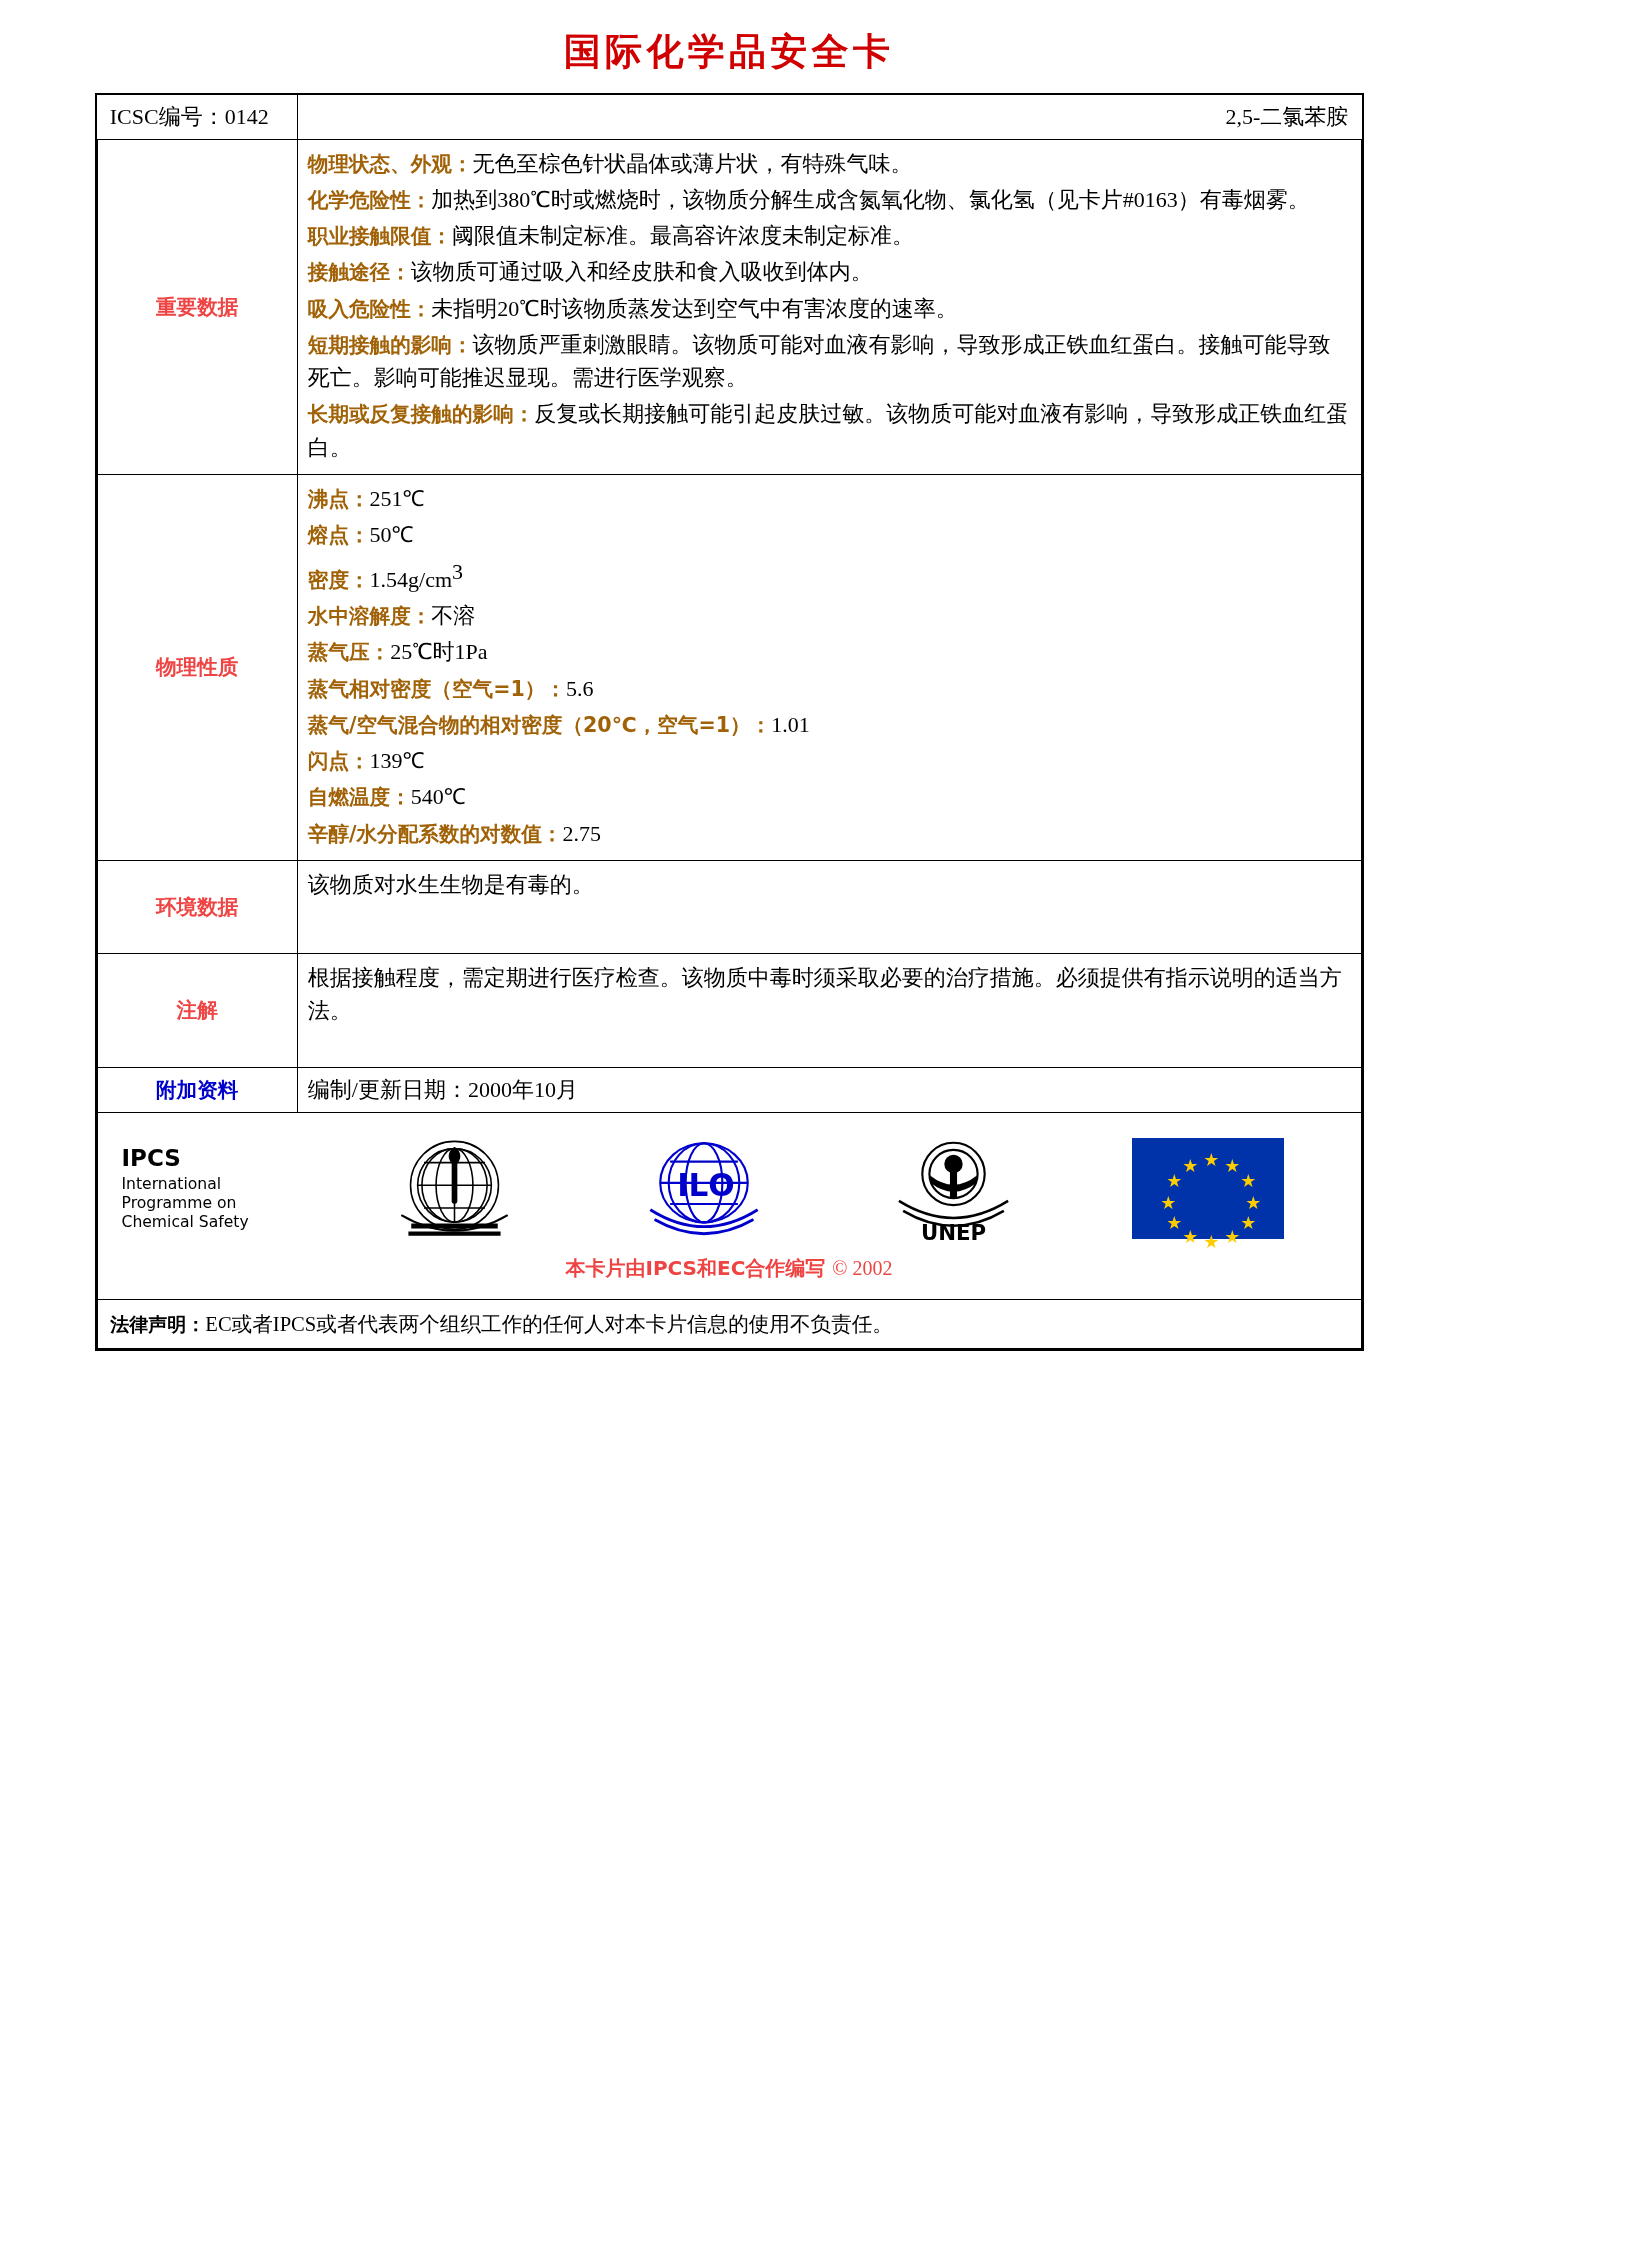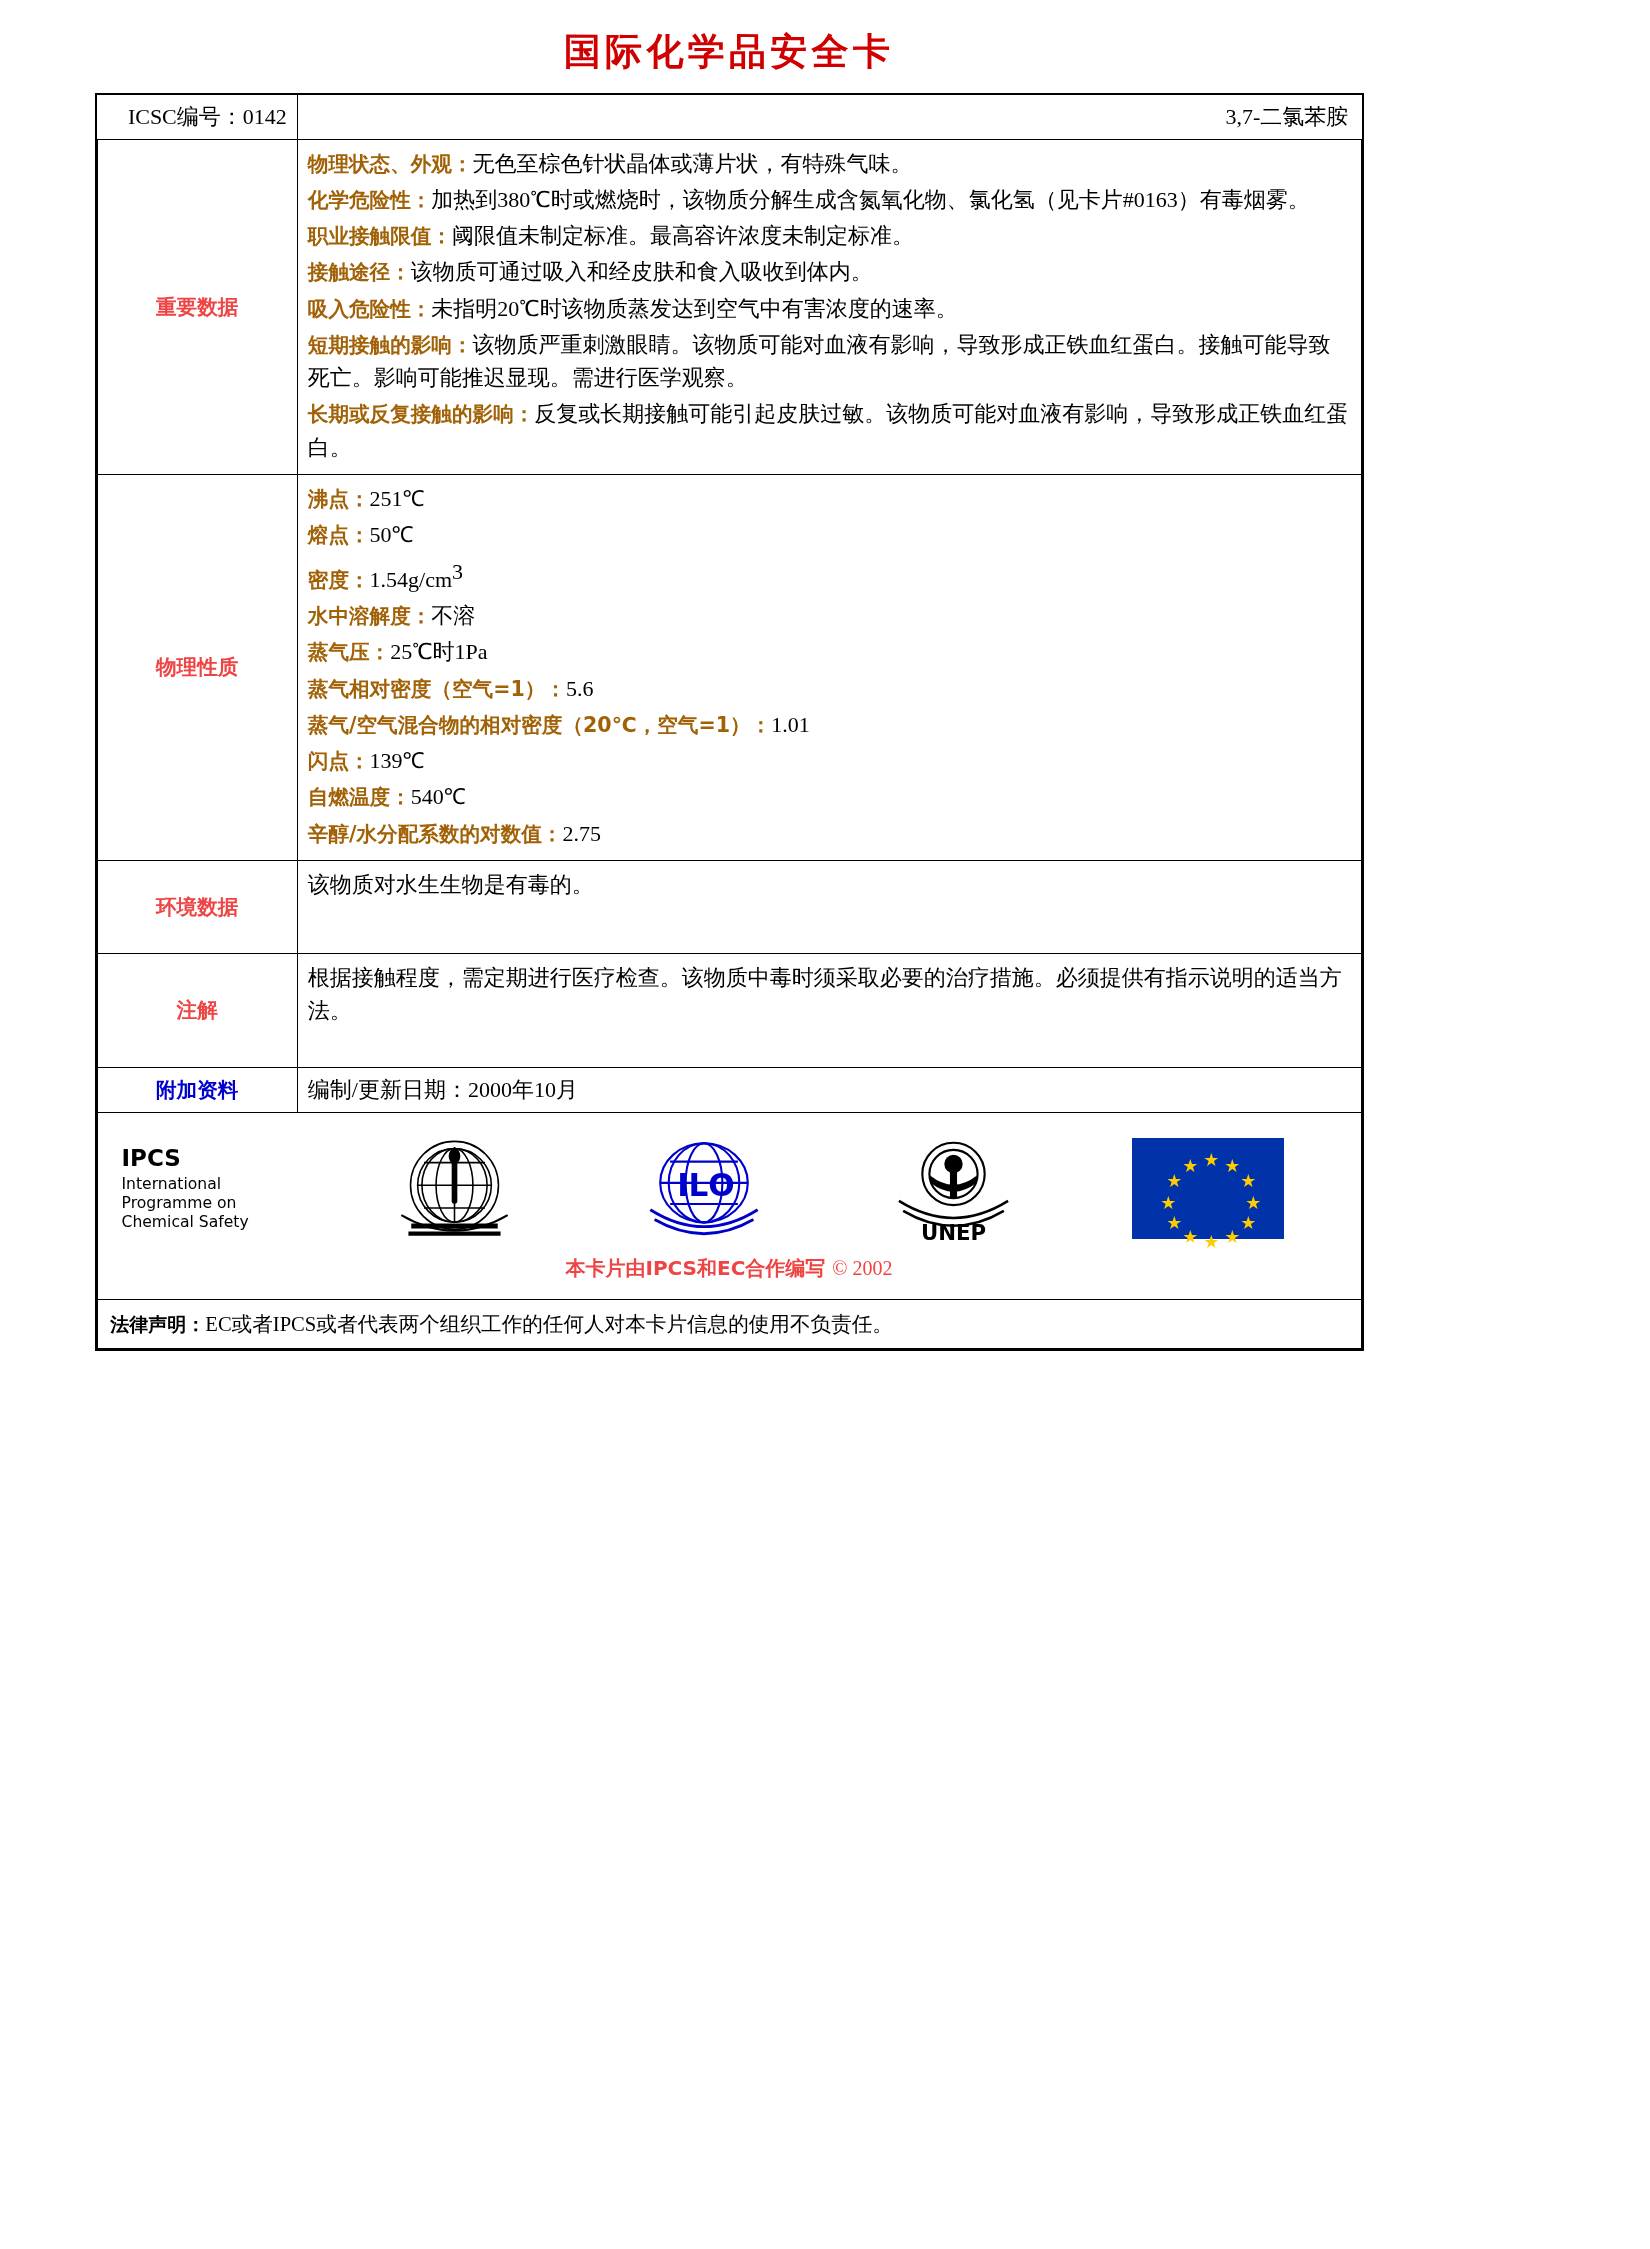--- a/index.html
+++ b/index.html
@@ -176,24 +176,24 @@
 
 <div class="page">
 
   <div class="main-title">国际化学品安全卡</div>
 
   <div class="card">
     <table class="card-table">
 
       <tbody>
           <tr class="hdr-row">
-        <td class="hdr-left" colspan="1" style="width:177px;border-top:none;border-left:none;text-align:right;">
+        <td class="hdr-left" colspan="1" style="width:177px;border-top:none;border-left:none;">
           <span>ICSC编号：</span><span>0142</span>
         </td>
-        <td class="hdr-right" style="border-top:none;border-right:none;border-left:none;">3,7-二氯苯胺</td>
+        <td class="hdr-right" style="border-top:none;border-right:none;border-left:none;">2,5-二氯苯胺</td>
       </tr>
 
       <tr>
         <td class="label-cell">重要数据</td>
         <td class="content-cell">
           <p><span class="kw">物理状态、外观：</span><span class="val">无色至棕色针状晶体或薄片状，有特殊气味。</span></p>
           <p><span class="kw">化学危险性：</span><span class="val">加热到380℃时或燃烧时，该物质分解生成含氮氧化物、氯化氢（见卡片#0163）有毒烟雾。</span></p>
           <p><span class="kw">职业接触限值：</span><span class="val">阈限值未制定标准。最高容许浓度未制定标准。</span></p>
           <p><span class="kw">接触途径：</span><span class="val">该物质可通过吸入和经皮肤和食入吸收到体内。</span></p>
           <p><span class="kw">吸入危险性：</span><span class="val">未指明20℃时该物质蒸发达到空气中有害浓度的速率。</span></p>

